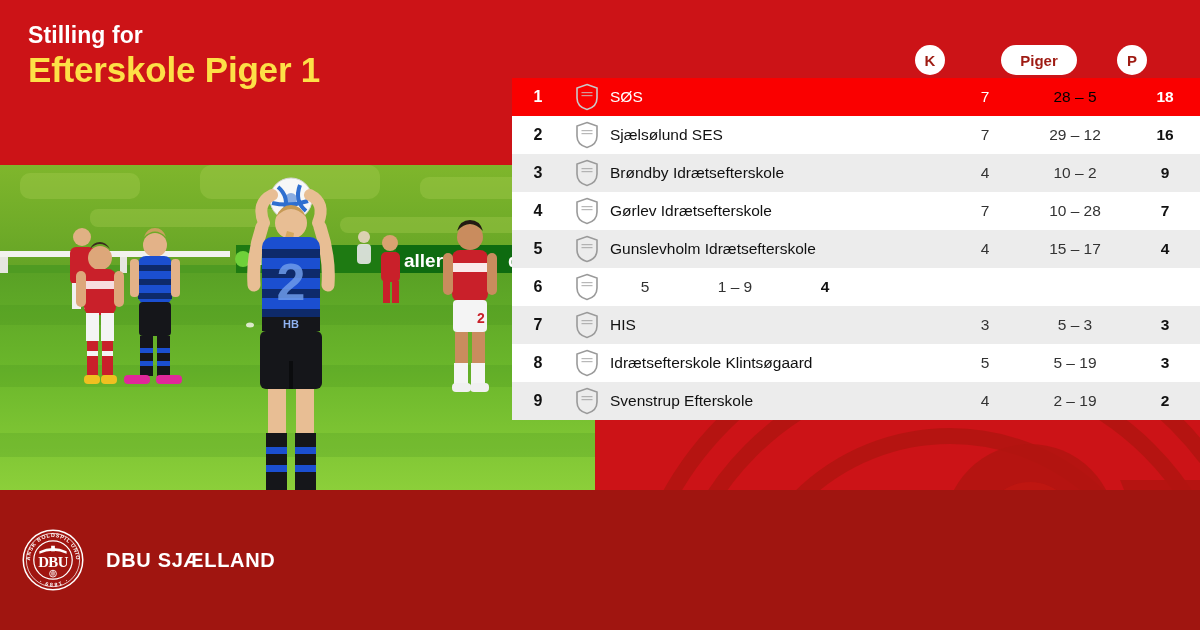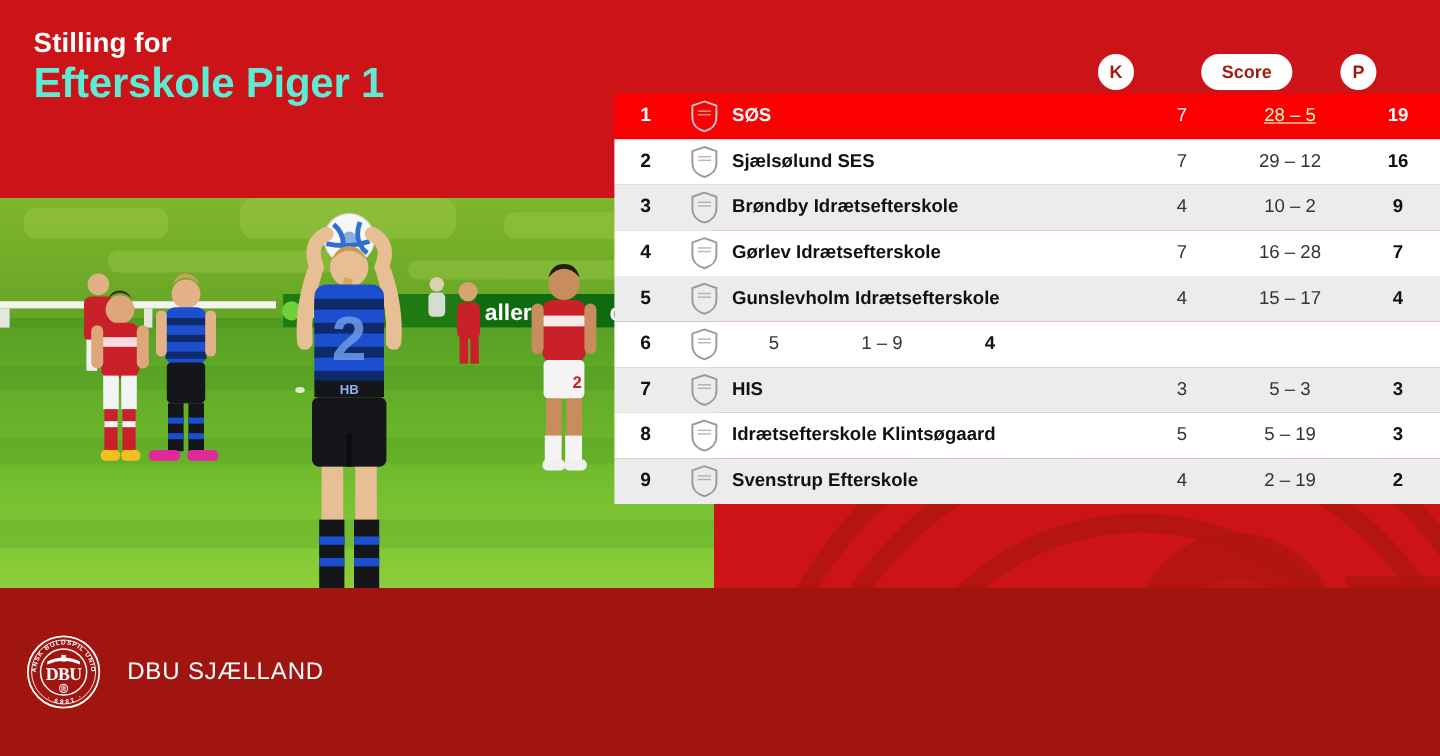--- a/index.html
+++ b/index.html
@@ -36,21 +36,21 @@
     font-size:23px;
     font-weight:bold;
     color:#ffffff;
     letter-spacing:0.1px;
   }
   .title {
     position:absolute;
     left:28px; top:50px;
     font-size:35px;
     font-weight:bold;
-    color:#5eead4;
+    color:#fde047;
     letter-spacing:-0.2px;
   }
 
   
   .photo {
     position:absolute;
     left:0; top:165px;
     width:595px; height:325px;
     z-index:2;
     overflow:hidden;
@@ -72,21 +72,21 @@
     width:1200px; height:140px;
     z-index:4;
     display:flex;
     align-items:center;
     padding-left:22px;
   }
   .dbu-seal { width:62px; height:62px; flex:0 0 62px; }
   .footer-label {
     margin-left:22px;
     font-size:20px;
-    font-weight:normal;
+    font-weight:bold;
     color:#ffffff;
     letter-spacing:0.7px;
   }
 
   
   .standings {
     position:absolute;
     left:512px; top:78px;
     width:688px;
     z-index:5;
@@ -132,33 +132,33 @@
     font-size:16px;
     color:#111111;
   }
   .row.leader .c-pos { color:#ffffff; }
 
   .c-crest { width:46px; display:flex; align-items:center; justify-content:center; }
   .c-crest svg { display:block; }
 
   .c-team {
     flex:1 1 auto;
-    font-weight:bold;
+    font-weight:normal;
     color:#111111;
     white-space:nowrap;
     overflow:hidden;
     padding-right:6px;
   }
   .row.leader .c-team { color:#ffffff; }
 
   .c-played { width:70px; text-align:center; color:#333333; font-weight:normal; }
   .row.leader .c-played { color:#ffffff; }
 
   .c-score  { width:110px; text-align:center; color:#333333; font-weight:normal; }
-  .row.leader .c-score { color:#fef9c3;text-decoration:underline; }
+  .row.leader .c-score { color:#000000; }
 
   .c-points { width:70px; text-align:center; color:#111111; font-weight:bold; }
   .row.leader .c-points { color:#ffffff; }
 </style>
 </head>
 <body>
 
 <div class="watermark">
   <svg viewBox="0 0 700 700" xmlns="http://www.w3.org/2000/svg" aria-hidden="true">
     <g fill="none" stroke="#B21510" stroke-width="16" opacity="0.85">
@@ -349,39 +349,39 @@
 
     <g opacity="0.9">
       <circle cx="364" cy="72" r="6" fill="#E8D6C2"></circle>
       <rect x="357" y="79" width="14" height="20" rx="4" fill="#E8E8E8"></rect>
     </g>
   </svg>
 </div>
 
 <div class="col-head">
   <div class="pill pill-k">K</div>
-  <div class="pill pill-score">Score</div>
+  <div class="pill pill-score">Piger</div>
   <div class="pill pill-p">P</div>
 </div>
 
 <div class="standings">
 
   <div class="row leader">
     <div class="c-pos">1</div>
     <div class="c-crest">
       <svg width="24" height="28" viewBox="0 0 24 28" aria-hidden="true">
           <path d="M12 1.5 L22 5 V15 C22 21 17.5 25 12 26.5 C6.5 25 2 21 2 15 V5 Z" fill="none" stroke="#C9C9C9" stroke-width="1.6"></path>
           <rect x="6.5" y="9" width="11" height="1.2" fill="#C9C9C9" opacity="0.75"></rect>
           <rect x="6.5" y="12" width="11" height="1.2" fill="#C9C9C9" opacity="0.75"></rect>
         </svg>
     </div>
     <div class="c-team">SØS</div>
     <div class="c-played">7</div>
     <div class="c-score">28 – 5</div>
-    <div class="c-points">19</div>
+    <div class="c-points">18</div>
   </div>
 
   <div class="row odd">
     <div class="c-pos">2</div>
     <div class="c-crest">
       <svg width="24" height="28" viewBox="0 0 24 28" aria-hidden="true">
           <path d="M12 1.5 L22 5 V15 C22 21 17.5 25 12 26.5 C6.5 25 2 21 2 15 V5 Z" fill="none" stroke="#9A9A9A" stroke-width="1.6"></path>
           <rect x="6.5" y="9" width="11" height="1.2" fill="#9A9A9A" opacity="0.7"></rect>
           <rect x="6.5" y="12" width="11" height="1.2" fill="#9A9A9A" opacity="0.7"></rect>
         </svg>
@@ -411,21 +411,21 @@
     <div class="c-pos">4</div>
     <div class="c-crest">
       <svg width="24" height="28" viewBox="0 0 24 28" aria-hidden="true">
           <path d="M12 1.5 L22 5 V15 C22 21 17.5 25 12 26.5 C6.5 25 2 21 2 15 V5 Z" fill="none" stroke="#9A9A9A" stroke-width="1.6"></path>
           <rect x="6.5" y="9" width="11" height="1.2" fill="#9A9A9A" opacity="0.7"></rect>
           <rect x="6.5" y="12" width="11" height="1.2" fill="#9A9A9A" opacity="0.7"></rect>
         </svg>
     </div>
     <div class="c-team">Gørlev Idrætsefterskole</div>
     <div class="c-played">7</div>
-    <div class="c-score">16 – 28</div>
+    <div class="c-score">10 – 28</div>
     <div class="c-points">7</div>
   </div>
 
   <div class="row even">
     <div class="c-pos">5</div>
     <div class="c-crest">
       <svg width="24" height="28" viewBox="0 0 24 28" aria-hidden="true">
           <path d="M12 1.5 L22 5 V15 C22 21 17.5 25 12 26.5 C6.5 25 2 21 2 15 V5 Z" fill="none" stroke="#9A9A9A" stroke-width="1.6"></path>
           <rect x="6.5" y="9" width="11" height="1.2" fill="#9A9A9A" opacity="0.7"></rect>
           <rect x="6.5" y="12" width="11" height="1.2" fill="#9A9A9A" opacity="0.7"></rect>

